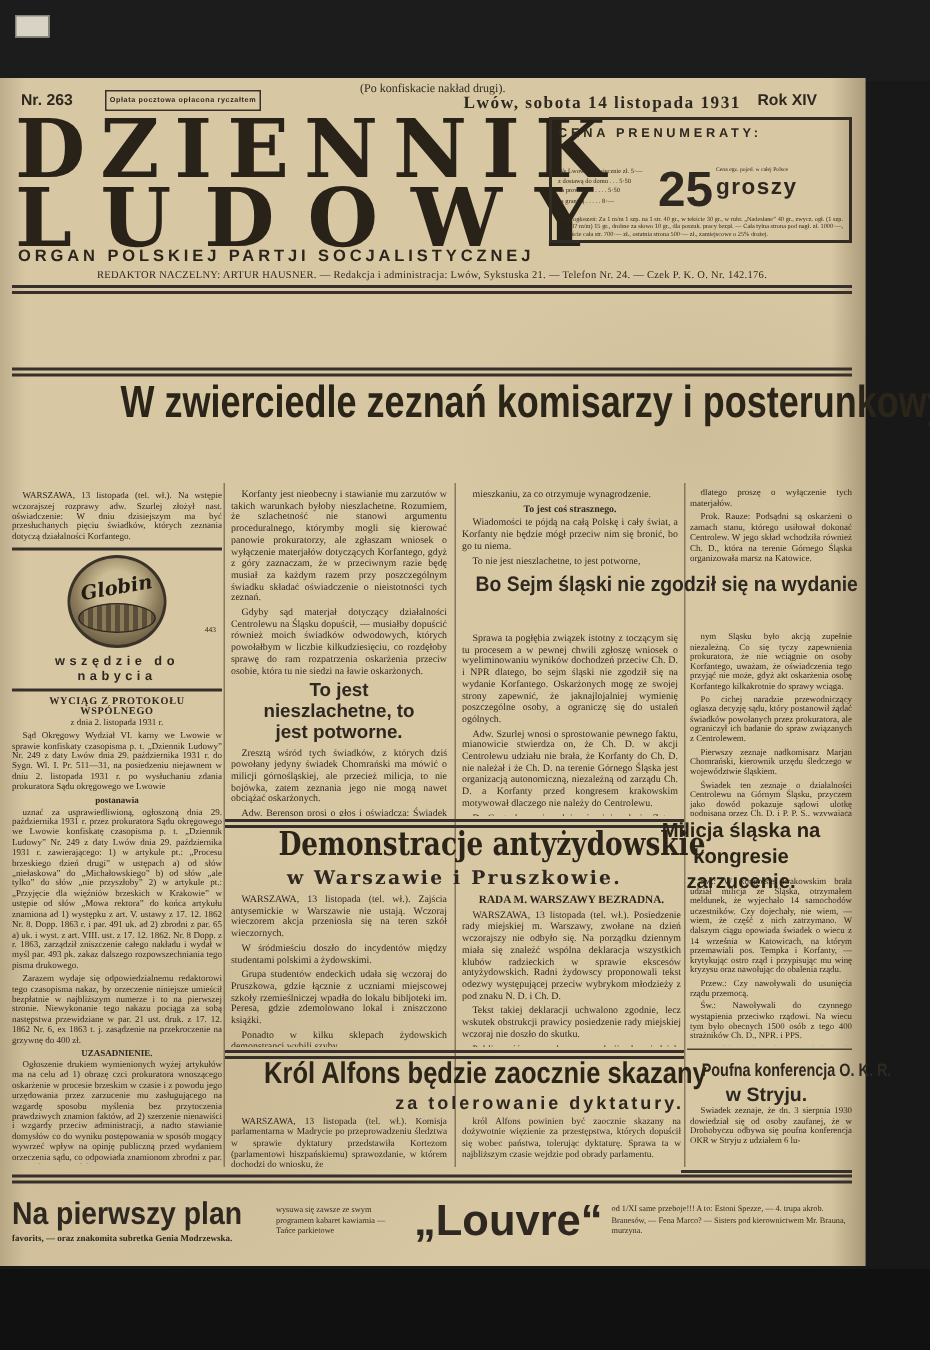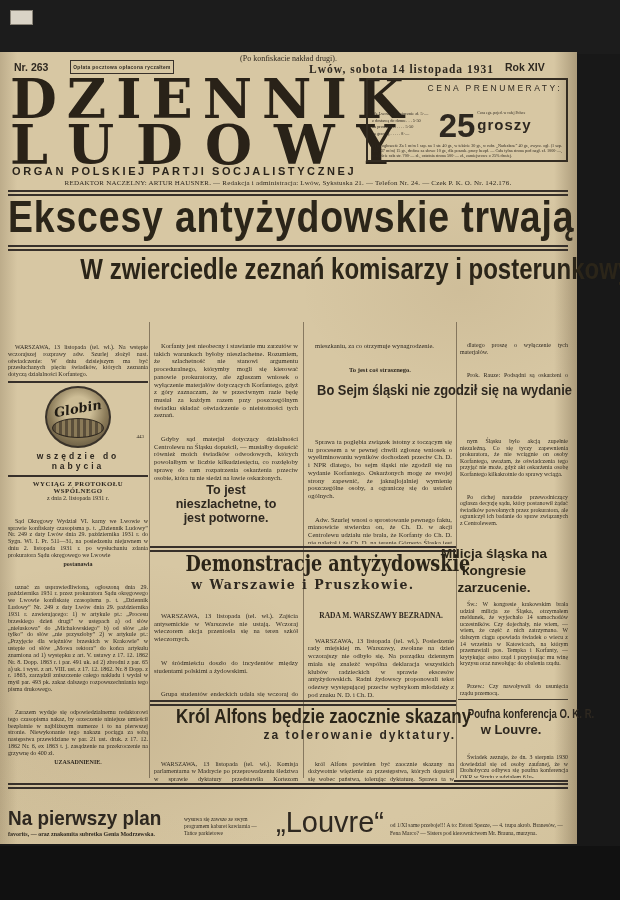--- a/index.html
+++ b/index.html
@@ -30,39 +30,39 @@
   .meta-stamp{left:70px;top:8px;width:102px;height:12px;border:1px solid #37302a;display:flex;align-items:center;justify-content:center;font-size:4.8px;font-weight:bold;letter-spacing:.4px}
   
   .mast{left:10px;top:24px;width:356px;font-family:"DejaVu Serif",serif;font-weight:bold;color:#292218;line-height:.86}
   .mast .l1{font-size:54px;letter-spacing:10px;white-space:nowrap}
   .mast .l2{font-size:54px;letter-spacing:22px;white-space:nowrap}
   .subtitle-line{left:12px;top:113px;width:356px;font-size:11px;font-weight:bold;letter-spacing:2.6px;white-space:nowrap;color:#2b251c}
   .editor-line{left:8px;top:127px;width:560px;text-align:center;font-size:7px;letter-spacing:.2px}
   .rule-top{left:8px;top:138px;width:560px}
   
   .pricebox{left:366px;top:26px;width:202px;height:84px;border:2px solid #332c22;padding:3px 4px;box-sizing:border-box}
-  .pb-title{text-align:right;font-size:8.5px;font-weight:normal;letter-spacing:2.5px}
+  .pb-title{text-align:left;font-size:8.5px;font-weight:bold;letter-spacing:2.5px}
   .pb-row{display:flex;align-items:flex-start;margin-top:18px}
   .pb-lines{width:74px;font-size:4.3px;line-height:1.55}
   .pb-big{font-size:33px;font-weight:bold;line-height:.9;margin:0 2px 0 4px}
   .pb-right{width:100px}
   .pb-note{font-size:3.8px;line-height:1.2}
   .pb-unit{font-size:15px;font-weight:bold;letter-spacing:1px}
   .pb-rates{font-size:4.2px;line-height:1.25;text-align:justify;margin-top:2px}
   
   .h1{left:8px;top:140px;width:560px;white-space:nowrap}
   .h1 span{display:inline-block;transform:scaleX(.85);transform-origin:left;font-size:44px;font-weight:bold;letter-spacing:1px;color:#2b2519}
   .h1-rule{left:8px;top:193px;width:560px}
   .h2{left:8px;top:200px;width:560px;text-align:center;white-space:nowrap}
   .h2 span{display:inline-block;transform:scaleX(.8);transform-origin:center;font-size:30px;font-weight:bold;color:#2b2519}
   .h3{left:8px;top:241px;width:560px;text-align:center;font-size:19px;font-weight:bold;letter-spacing:2px;color:#2b2519}
   
   .vsep{width:1px;background:rgba(55,44,30,.5);top:270px;height:456px}
   .colflow{font-size:6.6px;line-height:1.17;text-align:justify;overflow:hidden}
-  .colflow p{margin:16px 0 2px;text-indent:7px}
+  .colflow p{margin:0 0 2px;text-indent:7px}
   .c1{left:8px;top:276px;width:140px;height:448px;font-size:6px;line-height:1.14}
   .c2{left:154px;top:274px;width:144px;height:218px}
   .c3u{left:308px;top:274px;width:144px;height:53px}
   .c4u{left:460px;top:274px;width:108px;height:53px;font-size:6px}
   .bs-head{left:306px;top:328px;width:263px;text-align:center;font-weight:bold;line-height:1.25}
   .bs-head .l1{display:inline-block;white-space:nowrap;transform:scaleX(.92);font-size:14px}
   .bs-head .l2{font-size:14px}
   .bs-l{left:308px;top:370px;width:144px;height:122px}
   .bs-r{left:460px;top:370px;width:108px;height:122px;font-size:5.9px;line-height:1.12}
   .ctr-bold{text-align:center;font-weight:bold;text-indent:0!important}
@@ -101,27 +101,27 @@
        font-style:italic;font-weight:bold;font-size:13px;transform:rotate(-10deg);color:#201b13}
   .tin .ring{position:absolute;left:5px;right:5px;top:30px;height:18px;border-radius:50%;
        border:1.5px solid #2f281f;background:repeating-linear-gradient(90deg,#5a4e3a 0 3px,#8a7a58 3px 6px)}
   .adnum{position:absolute;right:4px;margin-top:-14px;font-size:5px}
   .nabycia{font-weight:bold;font-size:8.5px;letter-spacing:3px;text-align:center;margin:4px 0 2px;font-family:"Liberation Sans",sans-serif}
   .wy-title{text-align:center;font-weight:bold;font-size:6.8px;letter-spacing:.5px;margin-top:3px}
   .wy-date{text-align:center;font-size:6px;margin-bottom:2px}
   .wy-mid{text-align:center;font-weight:bold;margin:1px 0}
   
   .ad-rule{left:8px;top:731px;width:560px}
-  .adrow{left:8px;top:737px;width:560px;height:48px;display:flex;gap:6px;align-items:flex-end}
+  .adrow{left:8px;top:737px;width:560px;height:48px;display:flex;gap:6px;align-items:center}
   .ad-left{width:170px}
   .ad-left .big{white-space:nowrap}
   .ad-left .big span{display:inline-block;transform:scaleX(.9);transform-origin:left;font-size:21px;font-weight:bold;font-family:"Liberation Sans",sans-serif}
   .ad-left .small{font-size:6px;font-weight:bold;margin-top:1px}
   .ad-mid{width:86px;font-size:5.5px;line-height:1.3;padding-top:3px}
-  .ad-name{white-space:nowrap;font-size:29px;font-weight:normal;font-family:"Liberation Sans",sans-serif;line-height:1;padding-top:2px}
+  .ad-name{white-space:nowrap;font-size:29px;font-weight:bold;font-family:"Liberation Sans",sans-serif;line-height:1;padding-top:2px}
   .ad-right{flex:1;font-size:5.5px;line-height:1.35;padding-top:3px}
 </style>
 </head>
 <body>
 
 <div class="sticker"></div>
 
 <div class="paper">
 
   <div class="b meta-note">(Po konfiskacie nakład drugi).</div>
@@ -150,21 +150,20 @@
         </div>
       <div class="pb-big sans">25</div>
       <div class="pb-right">
         <div class="pb-note">Cena egz. pojed. w całej Polsce</div>
         <div class="pb-unit sans">groszy</div>
       </div>
     </div>
     <div class="pb-rates">Ceny ogłoszeń: Za 1 m/m 1 szp. na 1 str. 40 gr., w tekście 30 gr., w rubr. „Nadesłane” 40 gr., zwycz. ogł. (1 szp. szer. 37 m/m) 15 gr., drobne za słowo 10 gr., dla poszuk. pracy bezpł. — Cała tylna strona pod nagł. zł. 1000·—, w tekście cała str. 700·— zł., ostatnia strona 500·— zł., zamiejscowe o 25% drożej.</div>
   </div>
 
-  <div class="b h1 sans"><span>Ekscesy antyżydowskie trwają</span></div>
   <div class="b h1-rule drule"></div>
   <div class="b h2 sans"><span>W zwierciedle zeznań komisarzy i posterunkowych</span></div>
 
   <div class="b vsep" style="left:149px"></div>
   <div class="b vsep" style="left:303px"></div>
   <div class="b vsep" style="left:456px"></div>
 
   <div class="b c1 colflow">
     <p>WARSZAWA, 13 listopada (tel. wł.). Na wstępie wczorajszej rozprawy adw. Szurlej złożył nast. oświadczenie: W dniu dzisiejszym ma być przesłuchanych pięciu świadków, których zeznania dotyczą działalności Korfantego.</p>
     <div class="hr2"></div>
@@ -277,21 +276,21 @@
     <p>Św.: W kongresie krakowskim brała udział milicja ze Śląska, otrzymałem meldunek, że wyjechało 14 samochodów uczestników. Czy dojechały, nie wiem, — wiem, że część z nich zatrzymano. W dalszym ciągu opowiada świadek o wiecu z 14 września w Katowicach, na którym przemawiali pos. Tempka i Korfanty, — krytykując ostro rząd i przypisując mu winę kryzysu oraz nawołując do obalenia rządu.</p>
         <p>Przew.: Czy nawoływali do usunięcia rządu przemocą.</p>
         <p>Św.: Nawoływali do czynnego wystąpienia przeciwko rządowi. Na wiecu tym było obecnych 1500 osób z tego 400 strażników Ch. D., NPR. i PPS.</p>
         <p>Z Zagłębia Dąbrowskiego przybyło 20 do 30 milicjantów PPS, którzy utrzymywali porządek podczas wieca.</p>
       </div>
   </div>
 
   <div class="b pf-rule srule"></div>
   <div class="b pf-head sans">
     <div><span class="l1">Poufna konferencja O. K. R.</span></div>
-    <div class="l2">w Louvre.</div>
+    <div class="l2">w Stryju.</div>
   </div>
   <div class="b pf-body colflow">
     <div>
 
     <p>Świadek zeznaje, że dn. 3 sierpnia 1930 dowiedział się od osoby zaufanej, że w Drohobyczu odbywa się poufna konferencja OKR w Stryju z udziałem 6 lu-</p>
       </div>
   </div>
   <div class="b pf-endrule"></div>
 
   <div class="b krol-rule drule"></div>

